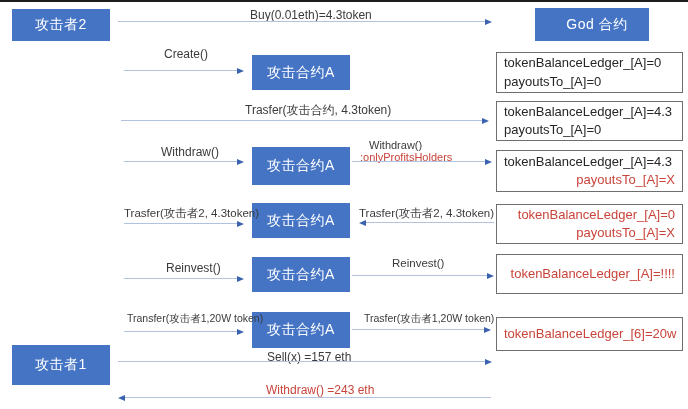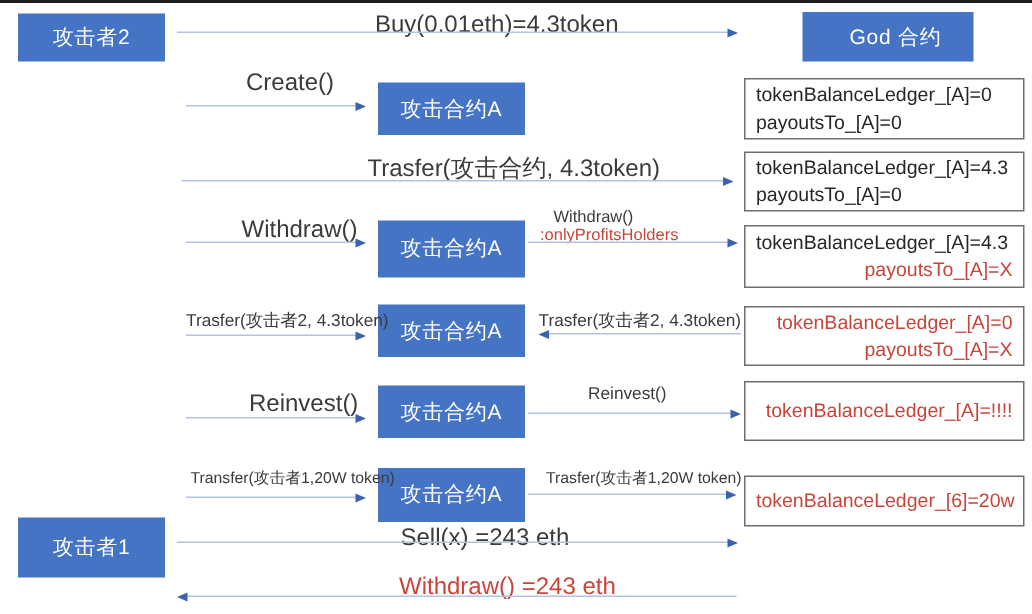--- a/index.html
+++ b/index.html
@@ -13,21 +13,21 @@
     display:flex; align-items:center; justify-content:center;
     font-size:14px; letter-spacing:0.5px;
   }
   .ledger {
     position:absolute; left:496px; width:187px; box-sizing:border-box;
     background:#ffffff; border:1px solid #6e6e6e; padding:1px 7px;
     font-size:13px; line-height:18.5px; color:#262626;
     display:flex; flex-direction:column; justify-content:center; white-space:nowrap;
   }
   .red { color:#c9443a !important;text-align:right; }
-  .lbl { position:absolute; font-size:16px; color:#3b3b3b; white-space:nowrap; }
+  .lbl { position:absolute; font-size:12px; color:#3b3b3b; white-space:nowrap; }
   .arrow { position:absolute; height:0; border-top:1.5px solid #b3c2de; }
   .head { position:absolute; width:0; height:0; top:-3px; }
   .head-right { right:-2px; border-top:3.5px solid transparent; border-bottom:3.5px solid transparent; border-left:7px solid #3a62ae; }
   .head-left  { left:-2px;  border-top:3.5px solid transparent; border-bottom:3.5px solid transparent; border-right:7px solid #3a62ae; }
 </style>
 </head>
 <body>
 
 <div class="canvas">
 
@@ -110,21 +110,21 @@
 
   <span class="lbl" style="left:127px;top:312px;font-size:10.5px;">Transfer(攻击者1,20W token)</span>
   <div class="arrow" style="left:124px;top:331px;width:118px;">
     <span class="head head-right"></span>
   </div>
   <span class="lbl" style="left:364px;top:312px;font-size:10.5px;">Trasfer(攻击者1,20W token)</span>
   <div class="arrow" style="left:352px;top:329px;width:137px;">
     <span class="head head-right"></span>
   </div>
 
-  <span class="lbl" style="left:267px;top:350px;">Sell(x) =243 eth</span>
+  <span class="lbl" style="left:267px;top:350px;">Sell(x) =157 eth</span>
   <div class="arrow" style="left:118px;top:361px;width:372px;">
     <span class="head head-right"></span>
   </div>
 
   <span class="lbl red" style="left:266px;top:383px;">Withdraw() =243 eth</span>
   <div class="arrow" style="left:120px;top:397px;width:371px;">
     <span class="head head-left"></span>
   </div>
 
 </div>

